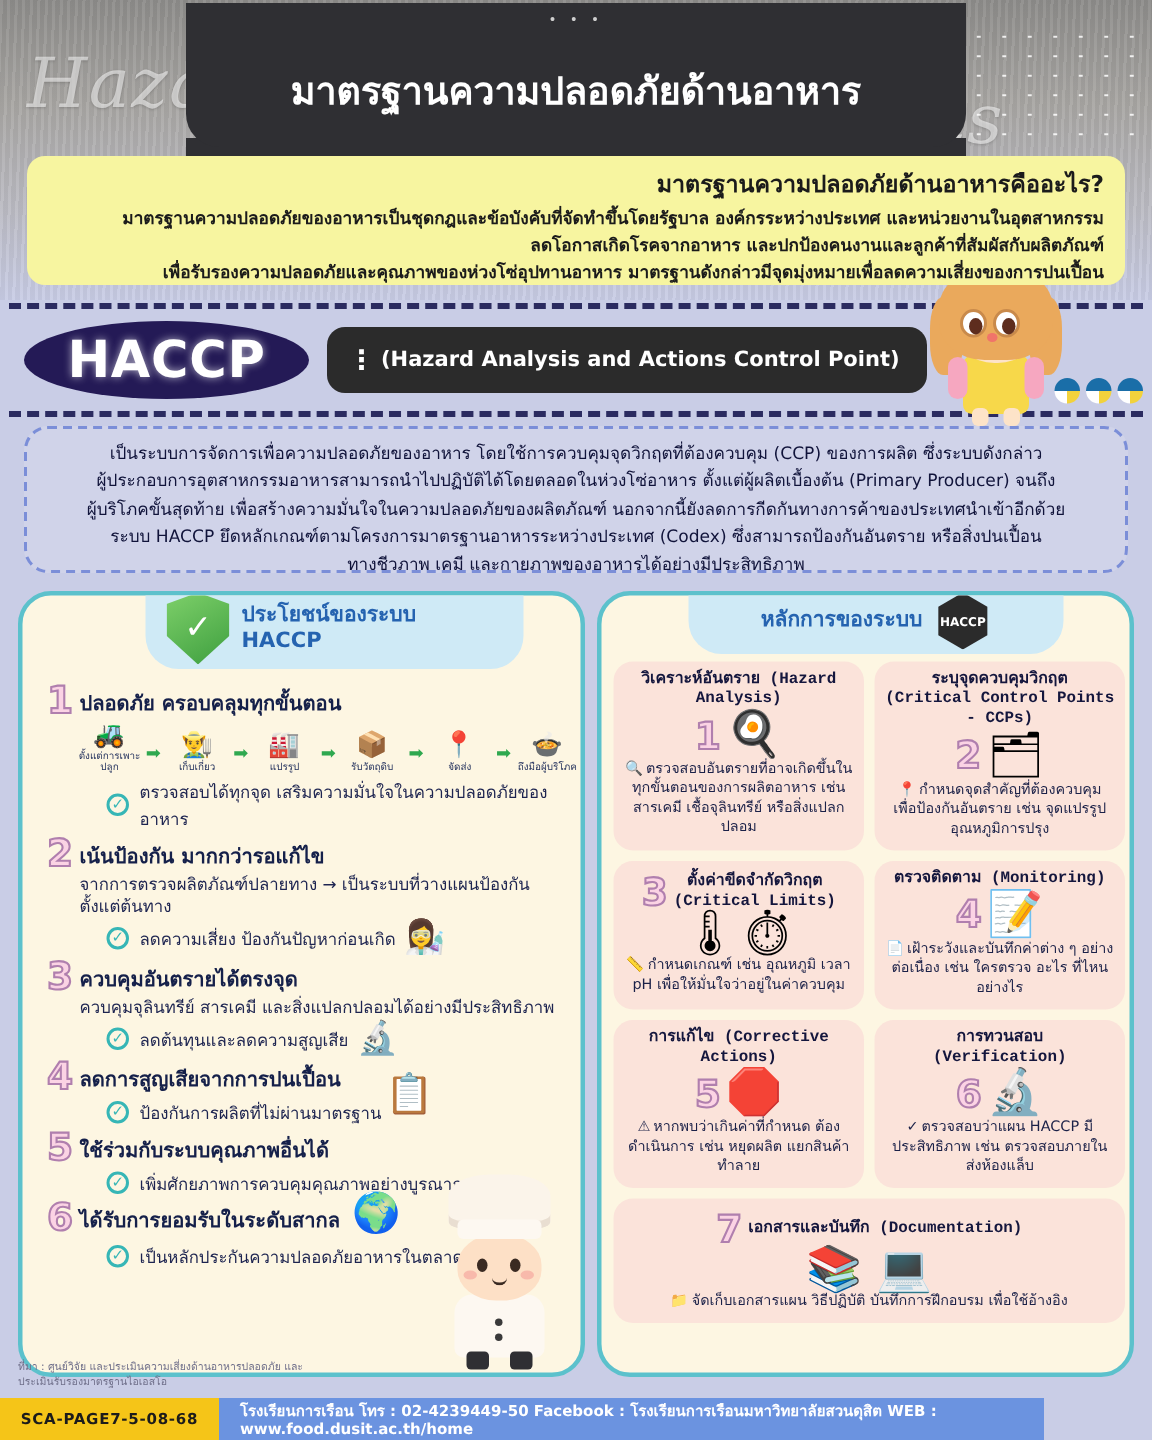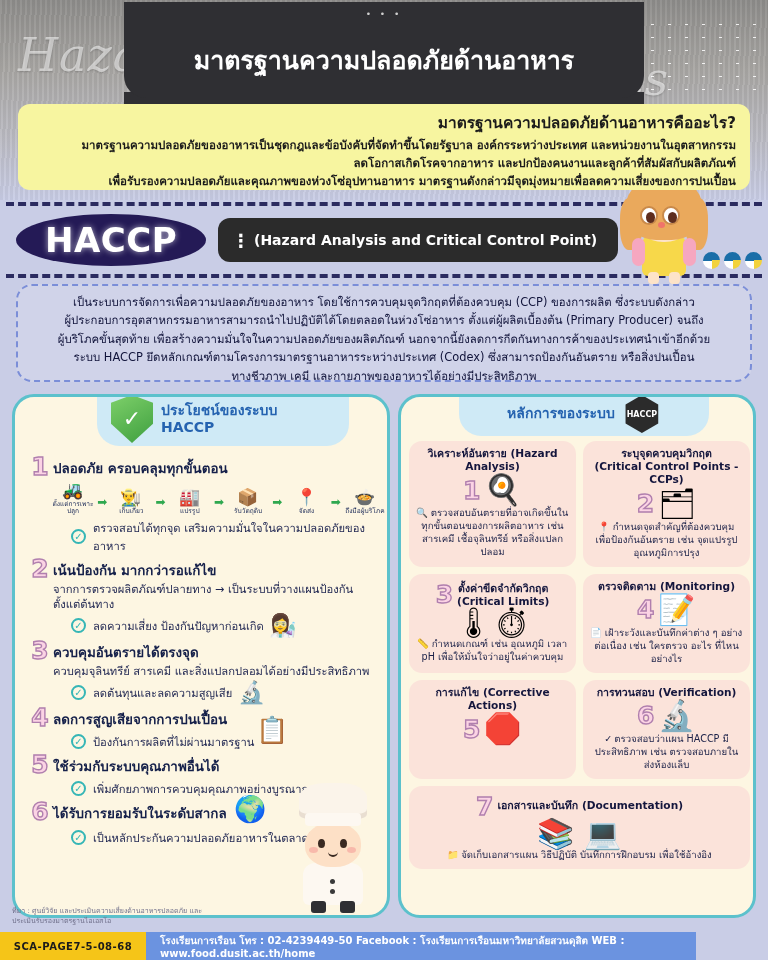--- a/index.html
+++ b/index.html
@@ -191,21 +191,21 @@
   .c-btn { position:absolute; width:5px; height:5px; background:#3a3a3a; border-radius:50%;}
   .c-leg { position:absolute; top:118px; width:15px; height:12px; background:#2f2f33; border-radius:3px;}
   .c-leg.l{left:26px;} .c-leg.r{right:26px;}
 
   
   .pr-grid { position:absolute; top:44px; left:8px; width:342px;
     display:flex; flex-wrap:wrap; gap:7px; }
   .pr-card { background:#fbe3da; border-radius:13px; padding:6px 7px 7px;
     width:167px; display:flex; flex-direction:column; align-items:center; text-align:center; }
   .pr-card.wide { width:341px; }
-  .pr-title { font-size:10.6px; font-weight:bold; color:#14163d; line-height:1.25; }
+  .pr-title { font-size:10.6px; font-weight:bold; color:#14163d; line-height:1.25;font-family:Liberation Mono, monospace; }
   .pr-mid { display:flex; align-items:center; justify-content:center; gap:4px; margin:2px 0;}
   .pr-num { font-size:25px; font-weight:bold; color:#fbd3e4; line-height:1;
     -webkit-text-stroke: 1.4px #b07fae; }
   .pr-ic { font-size:30px; line-height:1; }
   .pr-body { font-size:9.6px; color:#1b2148; line-height:1.35; }
   .pr-body .lead { margin-right:2px; }
 
   
   .source {
     position:absolute; left:12px; top:906px; width:330px;
@@ -248,21 +248,21 @@
   </div>
 
   <div class="haccp-band">
     <div class="dash-line dash-top"></div>
     <div class="dash-line dash-bot"></div>
     <div class="haccp-oval">
       <span>HACCP</span>
     </div>
     <div class="haccp-pill">
       <span class="colon">⋮</span>
-      <span class="txt">(Hazard Analysis and Critical Control Point)</span>
+      <span class="txt">(Hazard Analysis and Actions Control Point)</span>
     </div>
     <div class="balls">
       <div class="ball"></div>
       <div class="ball"></div>
       <div class="ball"></div>
     </div>
   </div>
 
   <div class="girl">
     <div class="g-hair2"></div>
@@ -480,20 +480,23 @@
           <span class="lead">📄</span><span>เฝ้าระวังและบันทึกค่าต่าง ๆ อย่างต่อเนื่อง เช่น ใครตรวจ อะไร ที่ไหน อย่างไร</span>
         </div>
       </div>
 
       <div class="pr-card">
         <div class="pr-title">การแก้ไข (Corrective Actions)</div>
         <div class="pr-mid">
           <div class="pr-num">5</div>
           <div class="pr-ic">🛑</div>
         </div>
+        <div class="pr-body">
+          <span class="lead">⚠</span><span>หากพบว่าเกินค่าที่กำหนด ต้องดำเนินการ เช่น หยุดผลิต แยกสินค้า ทำลาย</span>
+        </div>
       </div>
 
       <div class="pr-card">
         <div class="pr-title">การทวนสอบ (Verification)</div>
         <div class="pr-mid">
           <div class="pr-num">6</div>
           <div class="pr-ic">🔬</div>
         </div>
         <div class="pr-body">
           <span class="lead">✓</span><span>ตรวจสอบว่าแผน HACCP มีประสิทธิภาพ เช่น ตรวจสอบภายใน ส่งห้องแล็บ</span>

